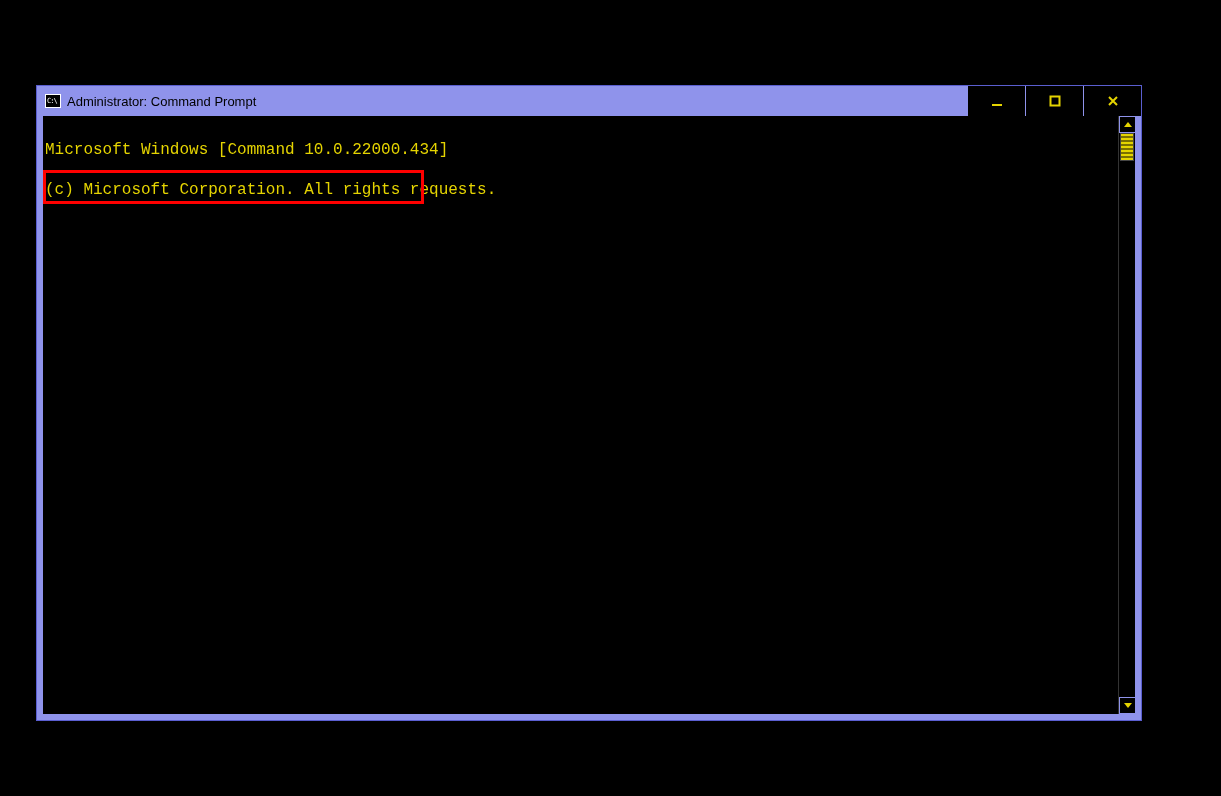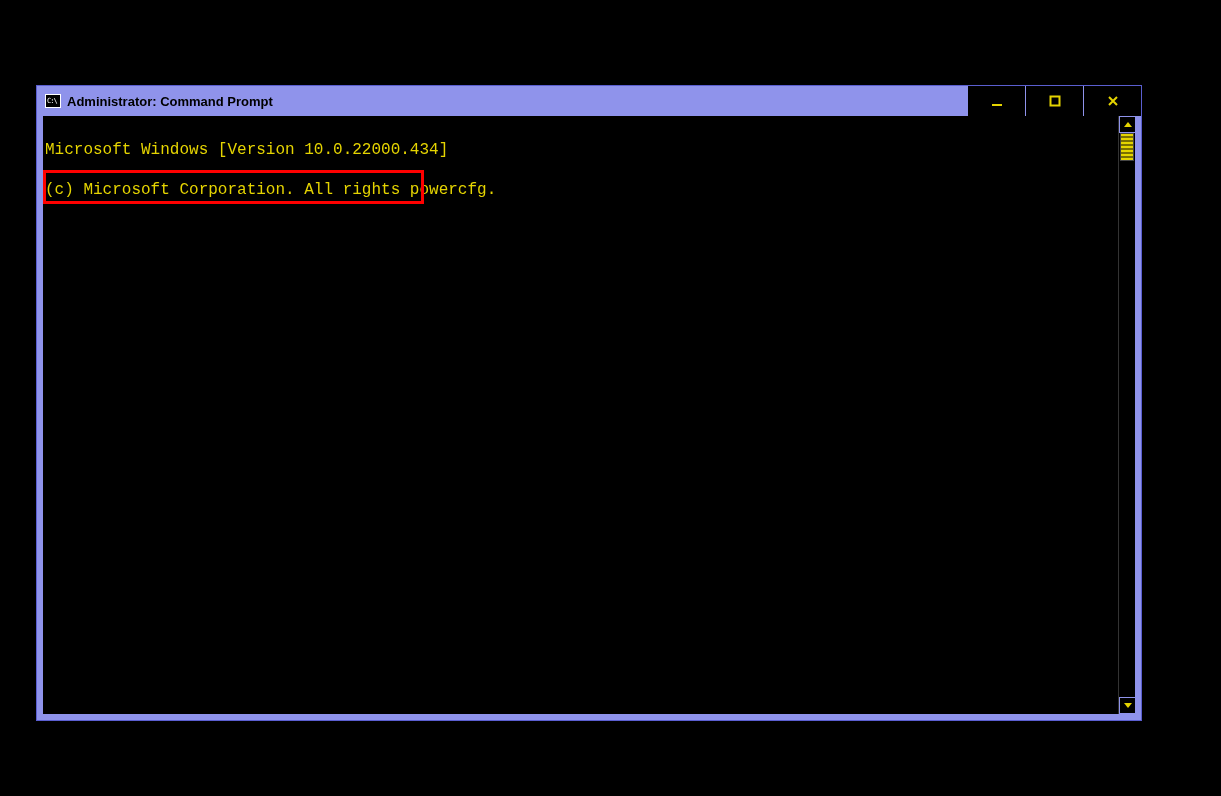--- a/index.html
+++ b/index.html
@@ -38,21 +38,21 @@
     font-size: 7px;
     color: #fff;
     line-height: 12px;
     padding-left: 1px;
     font-family: monospace;
     letter-spacing: -1px;
   }
   .titlebar-title {
     color: #000;
     font-size: 13px;
-    font-weight: 700;
+    font-weight: 400;
   }
   .window-controls {
     position: absolute;
     right: 0;
     top: 0;
     height: 30px;
     display: flex;
   }
   .wc-btn {
     width: 58px;
@@ -179,22 +179,22 @@
         <svg width="14" height="14" viewBox="0 0 14 14">
             <path d="M3 3 L11 11 M11 3 L3 11" stroke="#e5d400" stroke-width="2"></path>
           </svg>
       </div>
     </div>
   </div>
 
   <div class="client">
 
     <div class="console">
-<span class="line">Microsoft Windows [Version 10.0.22000.434]</span>
-<span class="line">(c) Microsoft Corporation. All rights powercfg.</span>
+<span class="line">Microsoft Windows [Command 10.0.22000.434]</span>
+<span class="line">(c) Microsoft Corporation. All rights requests.</span>
 <span class="line"></span>
     </div>
 
     <div class="highlight-box" style="left:0px; top:54px; width:381px; height:34px;"></div>
 
     <div class="scrollbar">
       <div class="sb-btn up">
         <div class="sb-arrow up"></div>
       </div>
       <div class="sb-track">

